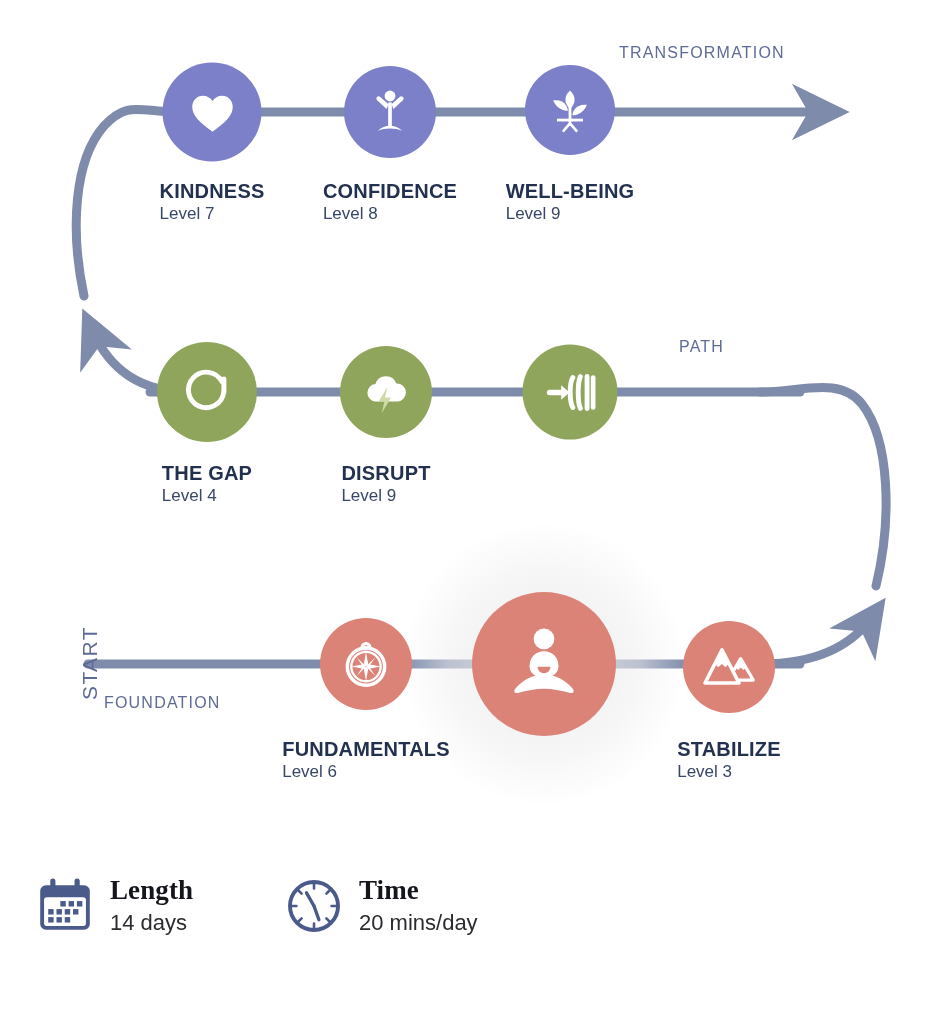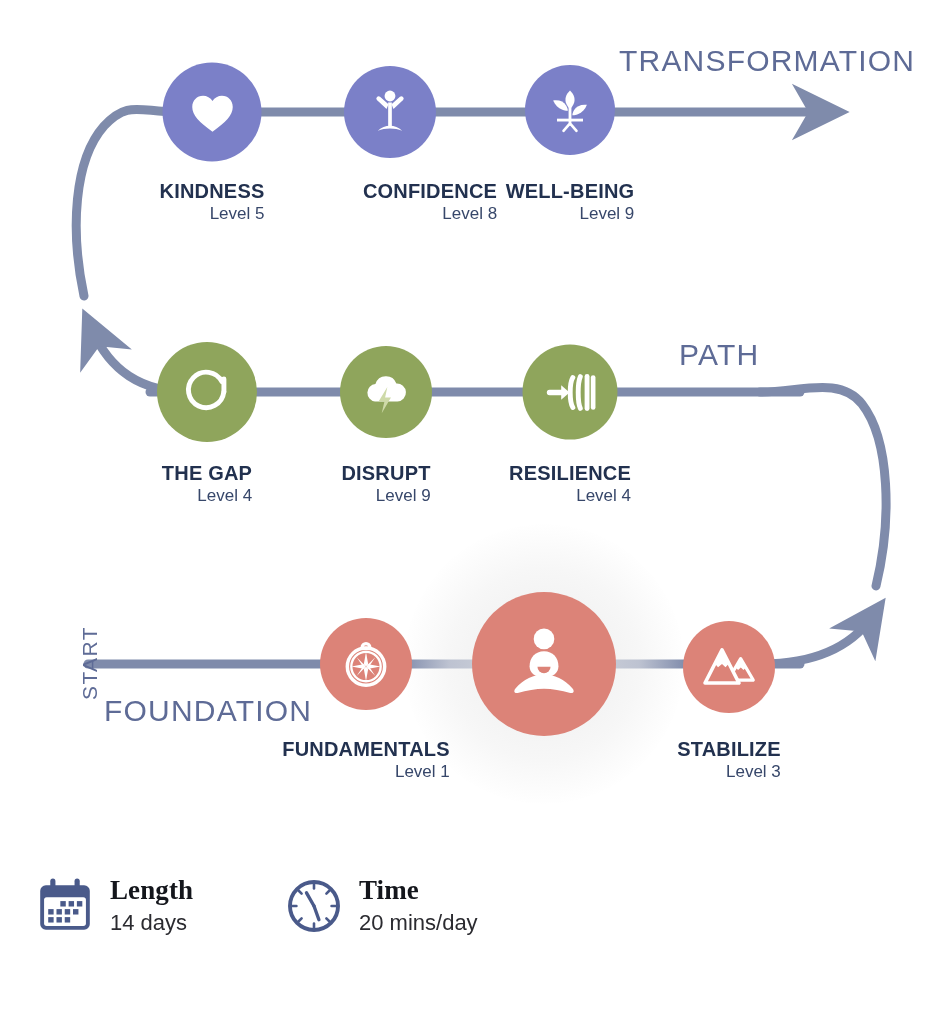--- a/index.html
+++ b/index.html
@@ -13,31 +13,31 @@
 
   
   .node{position:absolute;transform:translate(-50%,-50%);}
   .node .disc{
     border-radius:50%;display:flex;align-items:center;justify-content:center;
     position:relative;
   }
   .node .disc svg{display:block;}
 
   
-  .caption{position:absolute;transform:translateX(-50%);text-align:right;white-space:nowrap;}
+  .caption{position:absolute;transform:translateX(-50%);text-align:left;white-space:nowrap;}
   .caption .ttl{
     font-size:20px;font-weight:bold;letter-spacing:.2px;color:#22314f;line-height:1.12;
   }
   .caption .lvl{
     font-size:17px;font-weight:400;color:#37476a;line-height:1.35;margin-top:1px;
   }
 
   
   .stage{
-    position:absolute;color:#5e6b96;font-size:30px;letter-spacing:1.2px;
+    position:absolute;color:#5e6b96;font-size:16px;letter-spacing:1.2px;
     font-weight:400;white-space:nowrap;
   }
   .stage.vert{transform-origin:0 0;transform:rotate(-90deg);}
 
   
   .glow{
     position:absolute;transform:translate(-50%,-50%);border-radius:50%;
     background:radial-gradient(circle,rgba(233,233,233,.85) 0%,rgba(240,240,240,.55) 48%,rgba(255,255,255,0) 72%);
   }
 
@@ -91,35 +91,35 @@
 
   <div class="node" style="left:212px;top:112px;">
     <div class="disc" style="width:99px;height:99px;background:#7b80c8;">
       <svg width="54" height="54" viewBox="0 0 24 24">
         <path d="M12 20.5 C6.2 16.3 3 13.2 3 9.5 C3 6.7 5.1 4.6 7.8 4.6 C9.5 4.6 11.1 5.5 12 6.9 C12.9 5.5 14.5 4.6 16.2 4.6 C18.9 4.6 21 6.7 21 9.5 C21 13.2 17.8 16.3 12 20.5 Z" fill="#ffffff"></path>
       </svg>
     </div>
   </div>
   <div class="caption" style="left:212px;top:180px;">
     <div class="ttl">KINDNESS</div>
-    <div class="lvl">Level 5</div>
+    <div class="lvl">Level 7</div>
   </div>
 
   <div class="node" style="left:390px;top:112px;">
     <div class="disc" style="width:92px;height:92px;background:#7b80c8;">
       <svg width="52" height="52" viewBox="0 0 24 24">
         <circle cx="12" cy="4.6" r="2.5" fill="#ffffff"></circle>
         <path d="M11.15 7.6 h1.7 v11.1 h-1.7 z" fill="#ffffff"></path>
         <path d="M11.3 8.4 L7.4 5.0 a1.05 1.05 0 0 0-1.45 1.5 L10.4 10.6 Z" fill="#ffffff"></path>
         <path d="M12.7 8.4 L16.6 5.0 a1.05 1.05 0 0 1 1.45 1.5 L13.6 10.6 Z" fill="#ffffff"></path>
         <path d="M6.4 20.6 C8.0 19.1 10.0 18.4 12 18.4 C14 18.4 16 19.1 17.6 20.6 C15.9 19.9 14 19.6 12 19.6 C10 19.6 8.1 19.9 6.4 20.6 Z" fill="#ffffff"></path>
       </svg>
     </div>
   </div>
-  <div class="caption" style="left:390px;top:180px;margin-left:40px;">
+  <div class="caption" style="left:390px;top:180px;">
     <div class="ttl">CONFIDENCE</div>
     <div class="lvl">Level 8</div>
   </div>
 
   <div class="node" style="left:570px;top:110px;">
     <div class="disc" style="width:90px;height:90px;background:#7b80c8;">
       <svg width="52" height="52" viewBox="0 0 24 24">
         <path d="M12 3.0 C14.1 5.0 14.6 7.3 13.6 9.4 C12.9 10.8 12.3 11.3 12 11.5 C11.7 11.3 11.1 10.8 10.4 9.4 C9.4 7.3 9.9 5.0 12 3.0 Z" fill="#ffffff"></path>
         <path d="M4.2 7.6 C7.0 7.2 9.1 8.1 10.2 9.9 C10.9 11.1 11.0 11.9 11.0 12.3 C10.6 12.4 9.8 12.4 8.5 11.9 C6.5 11.1 5.1 9.6 4.2 7.6 Z" fill="#ffffff"></path>
         <path d="M19.8 9.6 C19.0 11.7 17.6 13.2 15.6 14.0 C14.3 14.5 13.5 14.5 13.1 14.4 C13.1 14.0 13.2 13.2 13.9 12.0 C15.0 10.2 17.1 9.3 19.8 9.6 Z" fill="#ffffff"></path>
@@ -164,24 +164,20 @@
     <div class="disc" style="width:95px;height:95px;background:#8fa55c;">
       <svg width="56" height="56" viewBox="0 0 24 24">
         <path d="M3.0 12 L8.6 12" stroke="#ffffff" stroke-width="2.3" stroke-linecap="round" fill="none"></path>
         <path d="M8.0 8.9 L11.6 12 L8.0 15.1 Z" fill="#ffffff"></path>
         <path d="M13.0 5.6 C11.5 8.0 11.5 16.0 13.0 18.4" stroke="#ffffff" stroke-width="2.1" stroke-linecap="round" fill="none"></path>
         <path d="M16.2 5.2 C15.0 7.9 15.0 16.1 16.2 18.8" stroke="#ffffff" stroke-width="2.1" stroke-linecap="round" fill="none"></path>
         <path d="M19.1 5.1 L19.1 18.9" stroke="#ffffff" stroke-width="2.1" stroke-linecap="round" fill="none"></path>
         <path d="M21.7 5.6 L21.7 18.4" stroke="#ffffff" stroke-width="2.0" stroke-linecap="round" fill="none"></path>
       </svg>
     </div>
-  </div>
-  <div class="caption" style="left:570px;top:462px;">
-    <div class="ttl">RESILIENCE</div>
-    <div class="lvl">Level 4</div>
   </div>
 
   <div class="node" style="left:366px;top:664px;">
     <div class="disc" style="width:92px;height:92px;background:#dc8378;">
       <svg width="56" height="56" viewBox="0 0 24 24">
         <circle cx="12" cy="13.1" r="8.0" fill="none" stroke="#ffffff" stroke-width="1.5"></circle>
         <circle cx="12" cy="13.1" r="6.3" fill="none" stroke="#ffffff" stroke-width="1.0"></circle>
         <path d="M10.35 4.9 a1.65 1.65 0 1 1 3.3 0" fill="none" stroke="#ffffff" stroke-width="1.4"></path>
         <rect x="10.2" y="4.6" width="3.6" height="1.5" fill="#ffffff"></rect>
         <path d="M12 6.9 L12.95 12.15 L12 13.1 L11.05 12.15 Z" fill="#ffffff"></path>
@@ -190,21 +186,21 @@
         <path d="M18.3 13.1 L13.05 12.15 L12.1 13.1 L13.05 14.05 Z" fill="#ffffff"></path>
         <path d="M8.0 9.1 L11.35 12.45 L11.35 13.1 L10.7 13.1 Z" fill="#ffffff"></path>
         <path d="M16.0 17.1 L12.65 13.75 L12.65 13.1 L13.3 13.1 Z" fill="#ffffff"></path>
         <path d="M16.0 9.1 L12.65 12.45 L12.65 13.1 L13.3 13.1 Z" fill="#ffffff"></path>
         <path d="M8.0 17.1 L11.35 13.75 L11.35 13.1 L10.7 13.1 Z" fill="#ffffff"></path>
       </svg>
     </div>
   </div>
   <div class="caption" style="left:366px;top:738px;">
     <div class="ttl">FUNDAMENTALS</div>
-    <div class="lvl">Level 1</div>
+    <div class="lvl">Level 6</div>
   </div>
 
   <div class="node" style="left:544px;top:664px;">
     <div class="disc" style="width:144px;height:144px;background:#dc8378;">
       <svg width="90" height="90" viewBox="0 0 24 24">
         <circle cx="12" cy="5.3" r="2.75" fill="#ffffff"></circle>
         <path d="M12 8.6 C14.35 8.6 15.85 10.3 15.85 12.6 C15.85 14.35 14.5 15.5 12 15.5 C9.5 15.5 8.15 14.35 8.15 12.6 C8.15 10.3 9.65 8.6 12 8.6 Z" fill="#ffffff"></path>
         <path d="M10.25 12.7 h3.5 a1.75 1.75 0 0 1 -3.5 0 Z" fill="#dc8378"></path>
         <path d="M12 14.7 C14.6 14.7 17.6 16.1 19.6 18.5 C20.2 19.2 19.9 19.9 19.0 19.7 C16.6 19.15 14.2 18.6 12 18.6 C9.8 18.6 7.4 19.15 5.0 19.7 C4.1 19.9 3.8 19.2 4.4 18.5 C6.4 16.1 9.4 14.7 12 14.7 Z" fill="#ffffff"></path>
       </svg>

